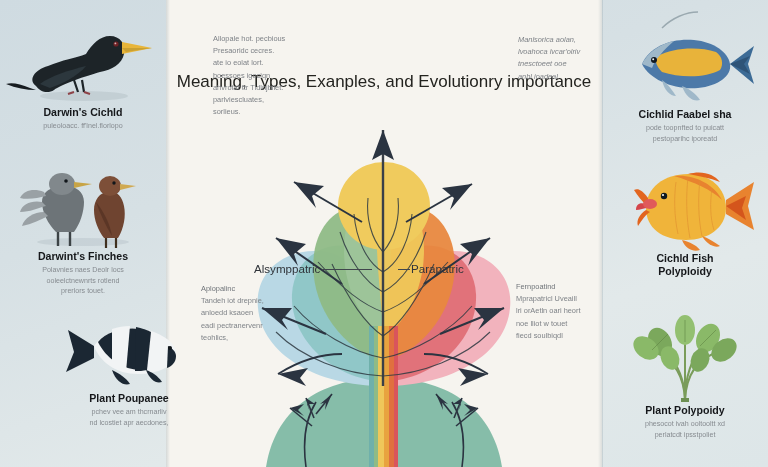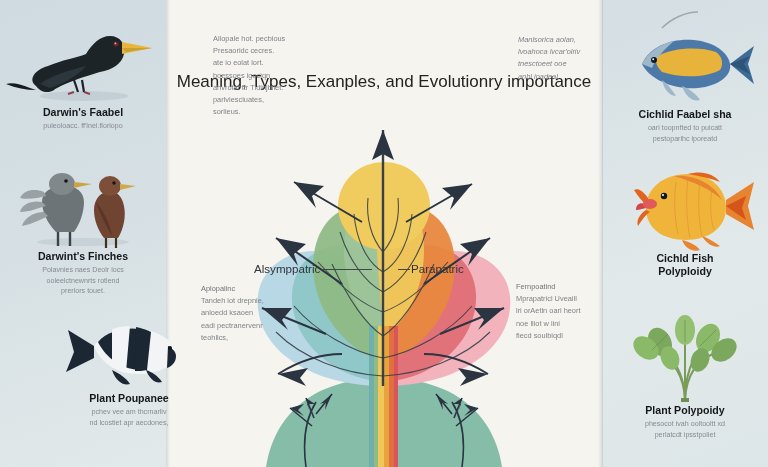--- a/index.html
+++ b/index.html
@@ -278,21 +278,21 @@
       <div class="ln">Tandeh iot drepnie,</div>
       <div class="ln">anloedd ksaoen</div>
       <div class="ln">eadi pectranervenr</div>
       <div class="ln">teohlics,</div>
     </div>
 
     <div class="blk blk-br">
       <div class="ln blk-head">Fernpoatind</div>
       <div class="ln">Mprapatricl Uveaill</div>
       <div class="ln">lri orAetln oari heort</div>
-      <div class="ln">noe lliot w iini</div>
+      <div class="ln">noe lliot w touet</div>
       <div class="ln">fiecd soulbiqdl</div>
     </div>
 
     <div class="midlabel lbl-allo">Alsymppatric</div>
     <div class="lbl-line ll-a"></div>
     <div class="lbl-line ll-b"></div>
     <div class="midlabel lbl-para">Parapatric</div>
 
   </div>
   <div class="card-edge-l"></div>
@@ -308,21 +308,21 @@
           <path d="M40 70 C50 62 70 56 86 52 C78 62 62 70 50 74 Z" fill="#2c373d"></path>
           <path d="M30 74 C20 70 12 68 6 70 C16 74 26 76 36 76 Z" fill="#161c20"></path>
           <path d="M122 28 L152 34 L122 40 Z" fill="#e8b53a"></path>
           <path d="M122 34 L152 34 L126 38 Z" fill="#caa032"></path>
           <circle cx="116" cy="30" r="2.6" fill="#6d2024"></circle>
           <circle cx="115.4" cy="29.4" r="0.9" fill="#d8b7b9"></circle>
           <path d="M74 66 L78 78 M82 66 L84 78" stroke="#1d2428" stroke-width="2.2"></path>
           <path d="M74 78 L68 80 M84 78 L90 80" stroke="#8e4348" stroke-width="2"></path>
         </svg>
       </div>
-      <div class="cap">Darwin's Faabel</div>
+      <div class="cap">Darwin's Cichld</div>
       <div class="sub">
         <div class="ln">puleoloacc. ff'lnel.florlopo</div>
       </div>
     </div>
 
     <div class="item il2">
       <div class="art">
         <svg width="166" height="92" viewBox="0 0 166 92">
           <ellipse cx="83" cy="84" rx="46" ry="4" fill="#b6c2c8" opacity="0.45"></ellipse>
 
@@ -387,21 +387,21 @@
           <path d="M128 48 L152 30 L146 48 L152 68 Z" fill="#3c6b96"></path>
           <path d="M128 48 L148 40 L142 48 L148 58 Z" fill="#2e5478"></path>
           <path d="M80 70 C84 82 92 86 98 84 C94 78 88 73 80 70 Z" fill="#9fb8c9"></path>
           <path d="M60 64 C62 74 68 80 74 80 C70 74 66 68 60 64 Z" fill="#9fb8c9"></path>
           <circle cx="52" cy="44" r="3" fill="#101820"></circle>
           <circle cx="51.2" cy="43.2" r="1" fill="#e8eef2"></circle>
         </svg>
       </div>
       <div class="cap">Cichlid Faabel sha</div>
       <div class="sub">
-        <div class="ln">oari toopnfted to puicatt</div>
+        <div class="ln">pode toopnfted to puicatt</div>
         <div class="ln">pestoparihc iporeatd</div>
       </div>
     </div>
 
     <div class="item ir2">
       <div class="art">
         <svg width="166" height="92" viewBox="0 0 166 92">
           <path d="M44 48 C44 28 62 14 86 14 C108 14 124 28 124 48 C124 68 106 80 84 80 C60 80 44 68 44 48 Z" fill="#f0b43a"></path>
           <path d="M72 16 C92 14 112 24 120 40 C110 30 92 22 72 16 Z" fill="#e8832f"></path>
           <path d="M86 14 C100 10 112 14 118 22 C108 18 96 16 86 14 Z" fill="#e2651f"></path>

